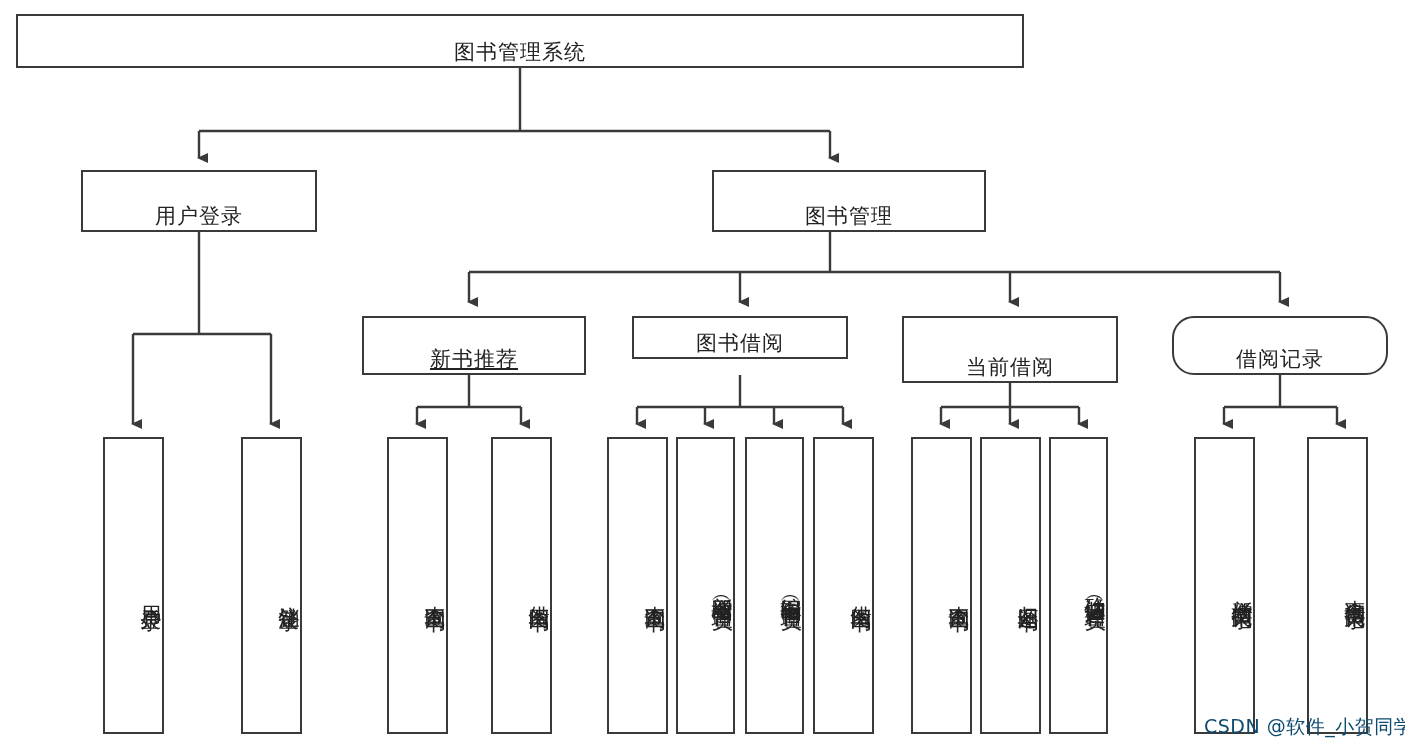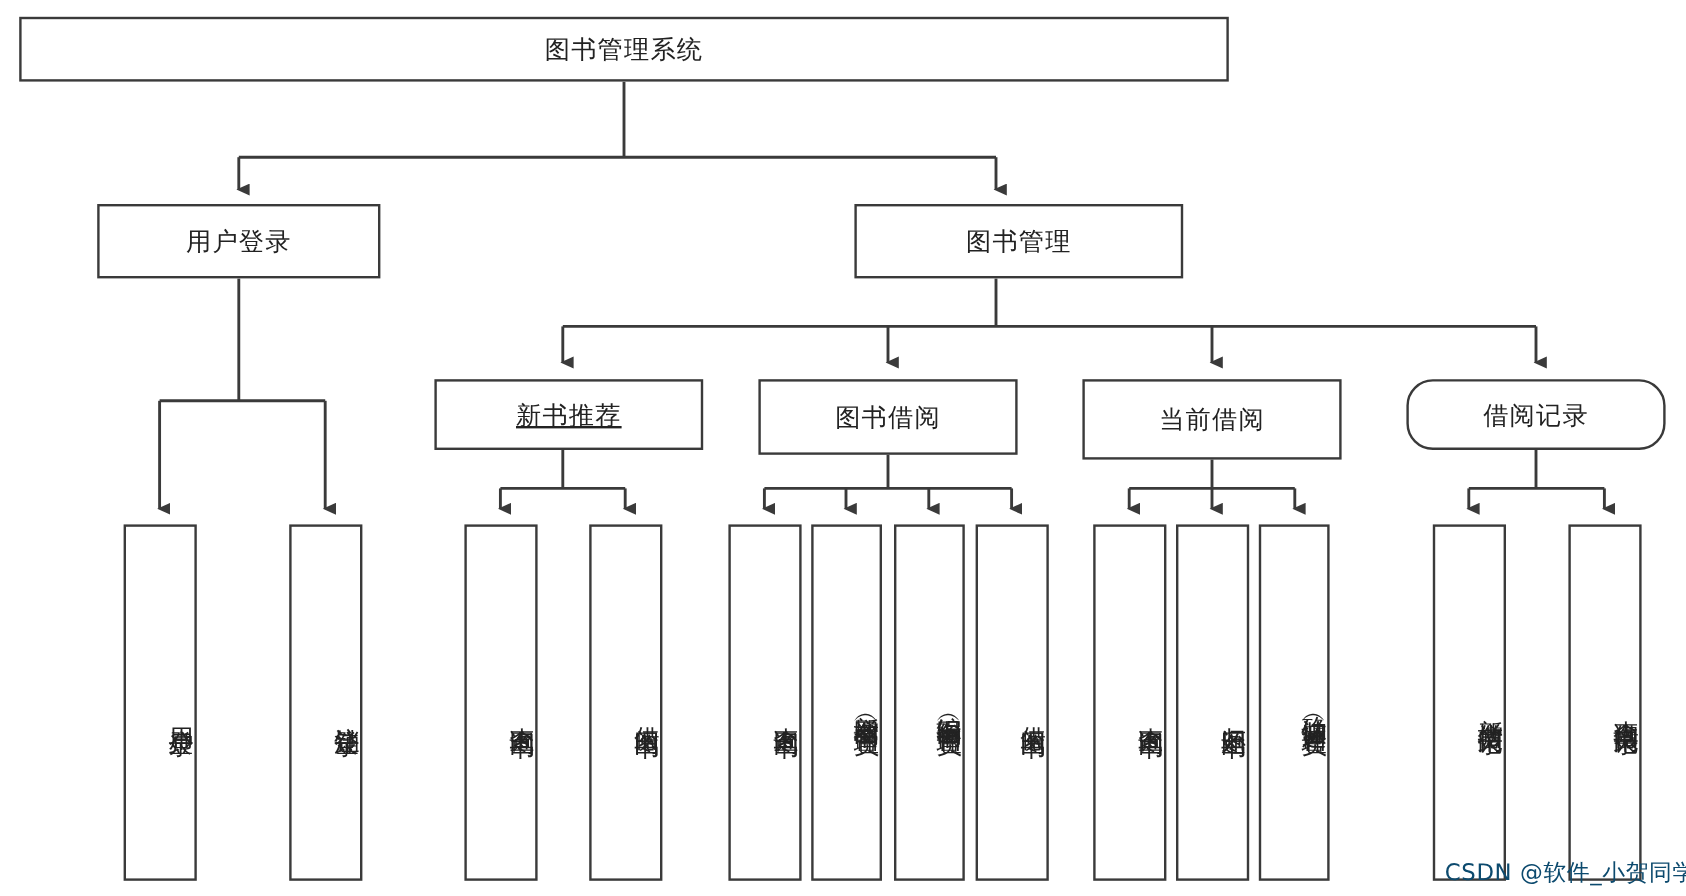--- a/index.html
+++ b/index.html
@@ -25,21 +25,21 @@
     width: 1405px;
     height: 747px;
     pointer-events: none;
   }
   .node {
     position: absolute;
     box-sizing: border-box;
     border: 2px solid #3a3a3a;
     background: #ffffff;
     display: flex;
-    align-items: center;
+    align-items: flex-end;
     justify-content: center;
     color: #222222;
     z-index: 2;
   }
   .node.h {
     font-size: 21px;
     letter-spacing: 1px;
   }
   .node.v {
     writing-mode: vertical-rl;
@@ -131,21 +131,21 @@
   <div class="node h" style="left:81px; top:170px; width:236px; height:62px;">
     <span class="lbl">用户登录</span>
   </div>
   <div class="node h" style="left:712px; top:170px; width:274px; height:62px;">
     <span class="lbl">图书管理</span>
   </div>
 
   <div class="node h" style="left:362px; top:316px; width:224px; height:59px;text-decoration:underline;">
     <span class="lbl">新书推荐</span>
   </div>
-  <div class="node h" style="left:632px; top:316px; width:216px; height:63px;">
+  <div class="node h" style="left:632px; top:316px; width:216px; height:43px;">
     <span class="lbl">图书借阅</span>
   </div>
   <div class="node h" style="left:902px; top:316px; width:216px; height:67px;">
     <span class="lbl">当前借阅</span>
   </div>
   <div class="node h" style="left:1172px; top:316px; width:216px; height:59px;border-radius:22px;">
     <span class="lbl">借阅记录</span>
   </div>
 
   <div class="node v" style="left:103px; top:437px; width:61px; height:297px;">

